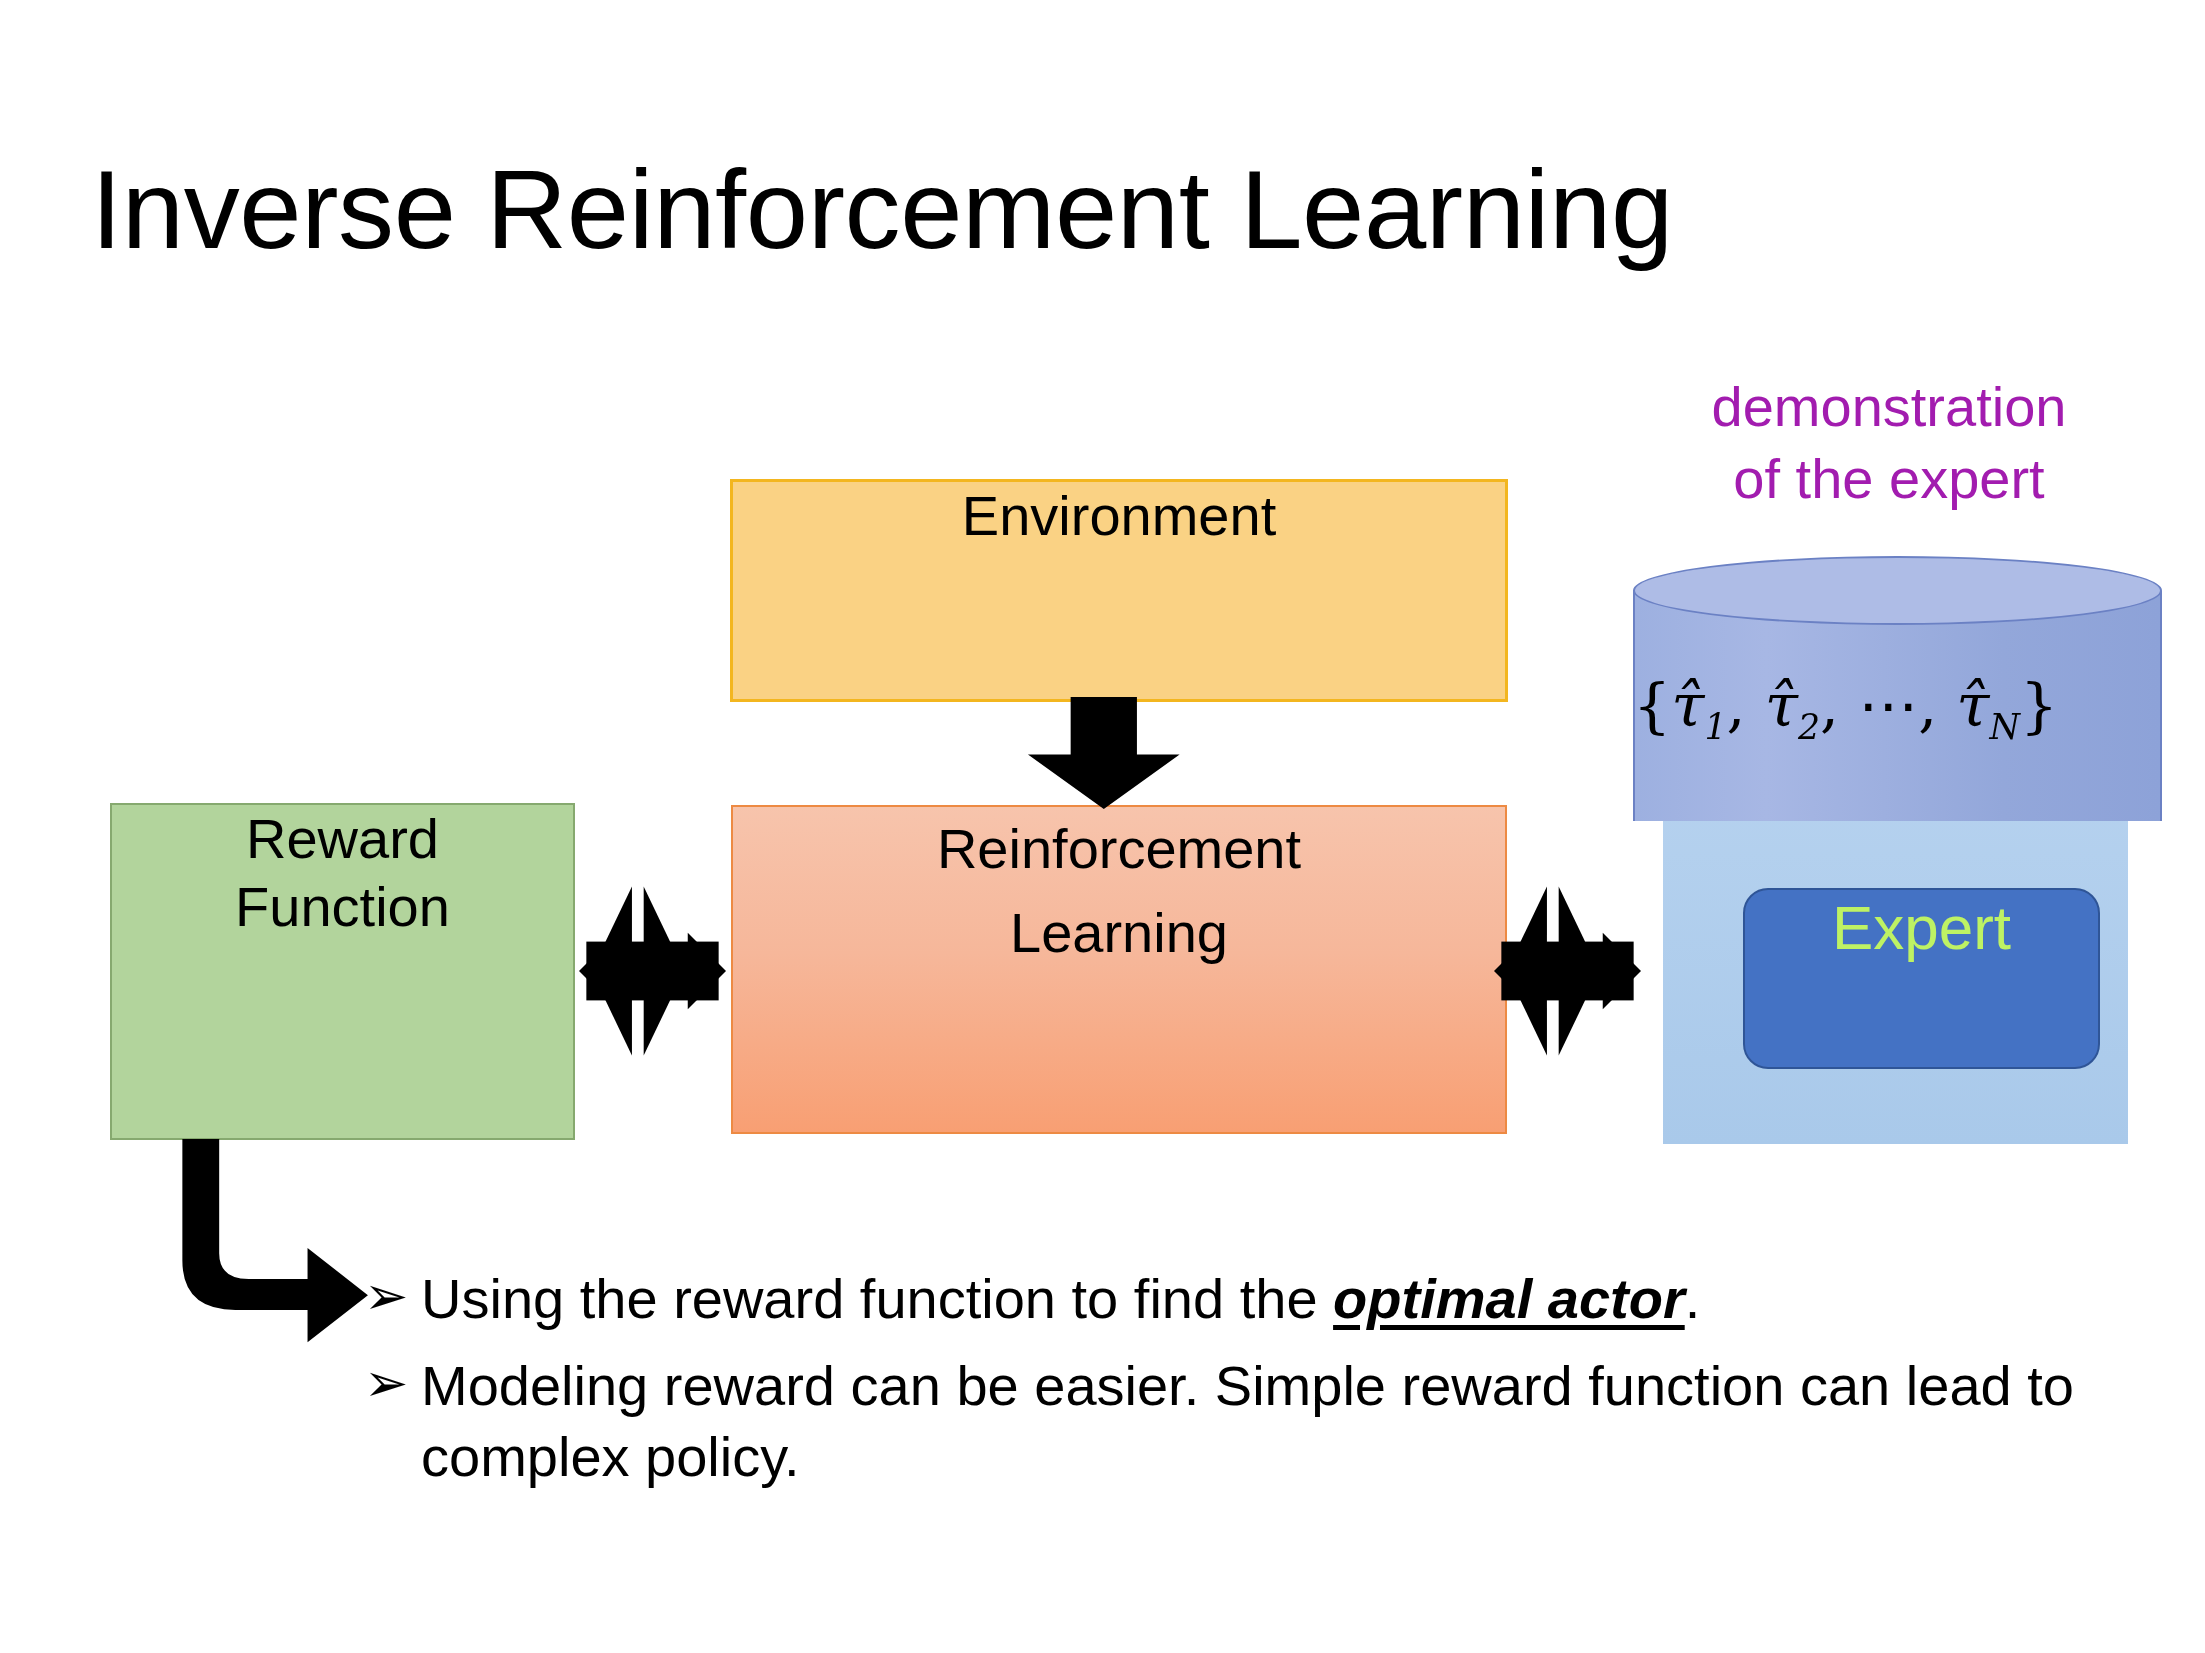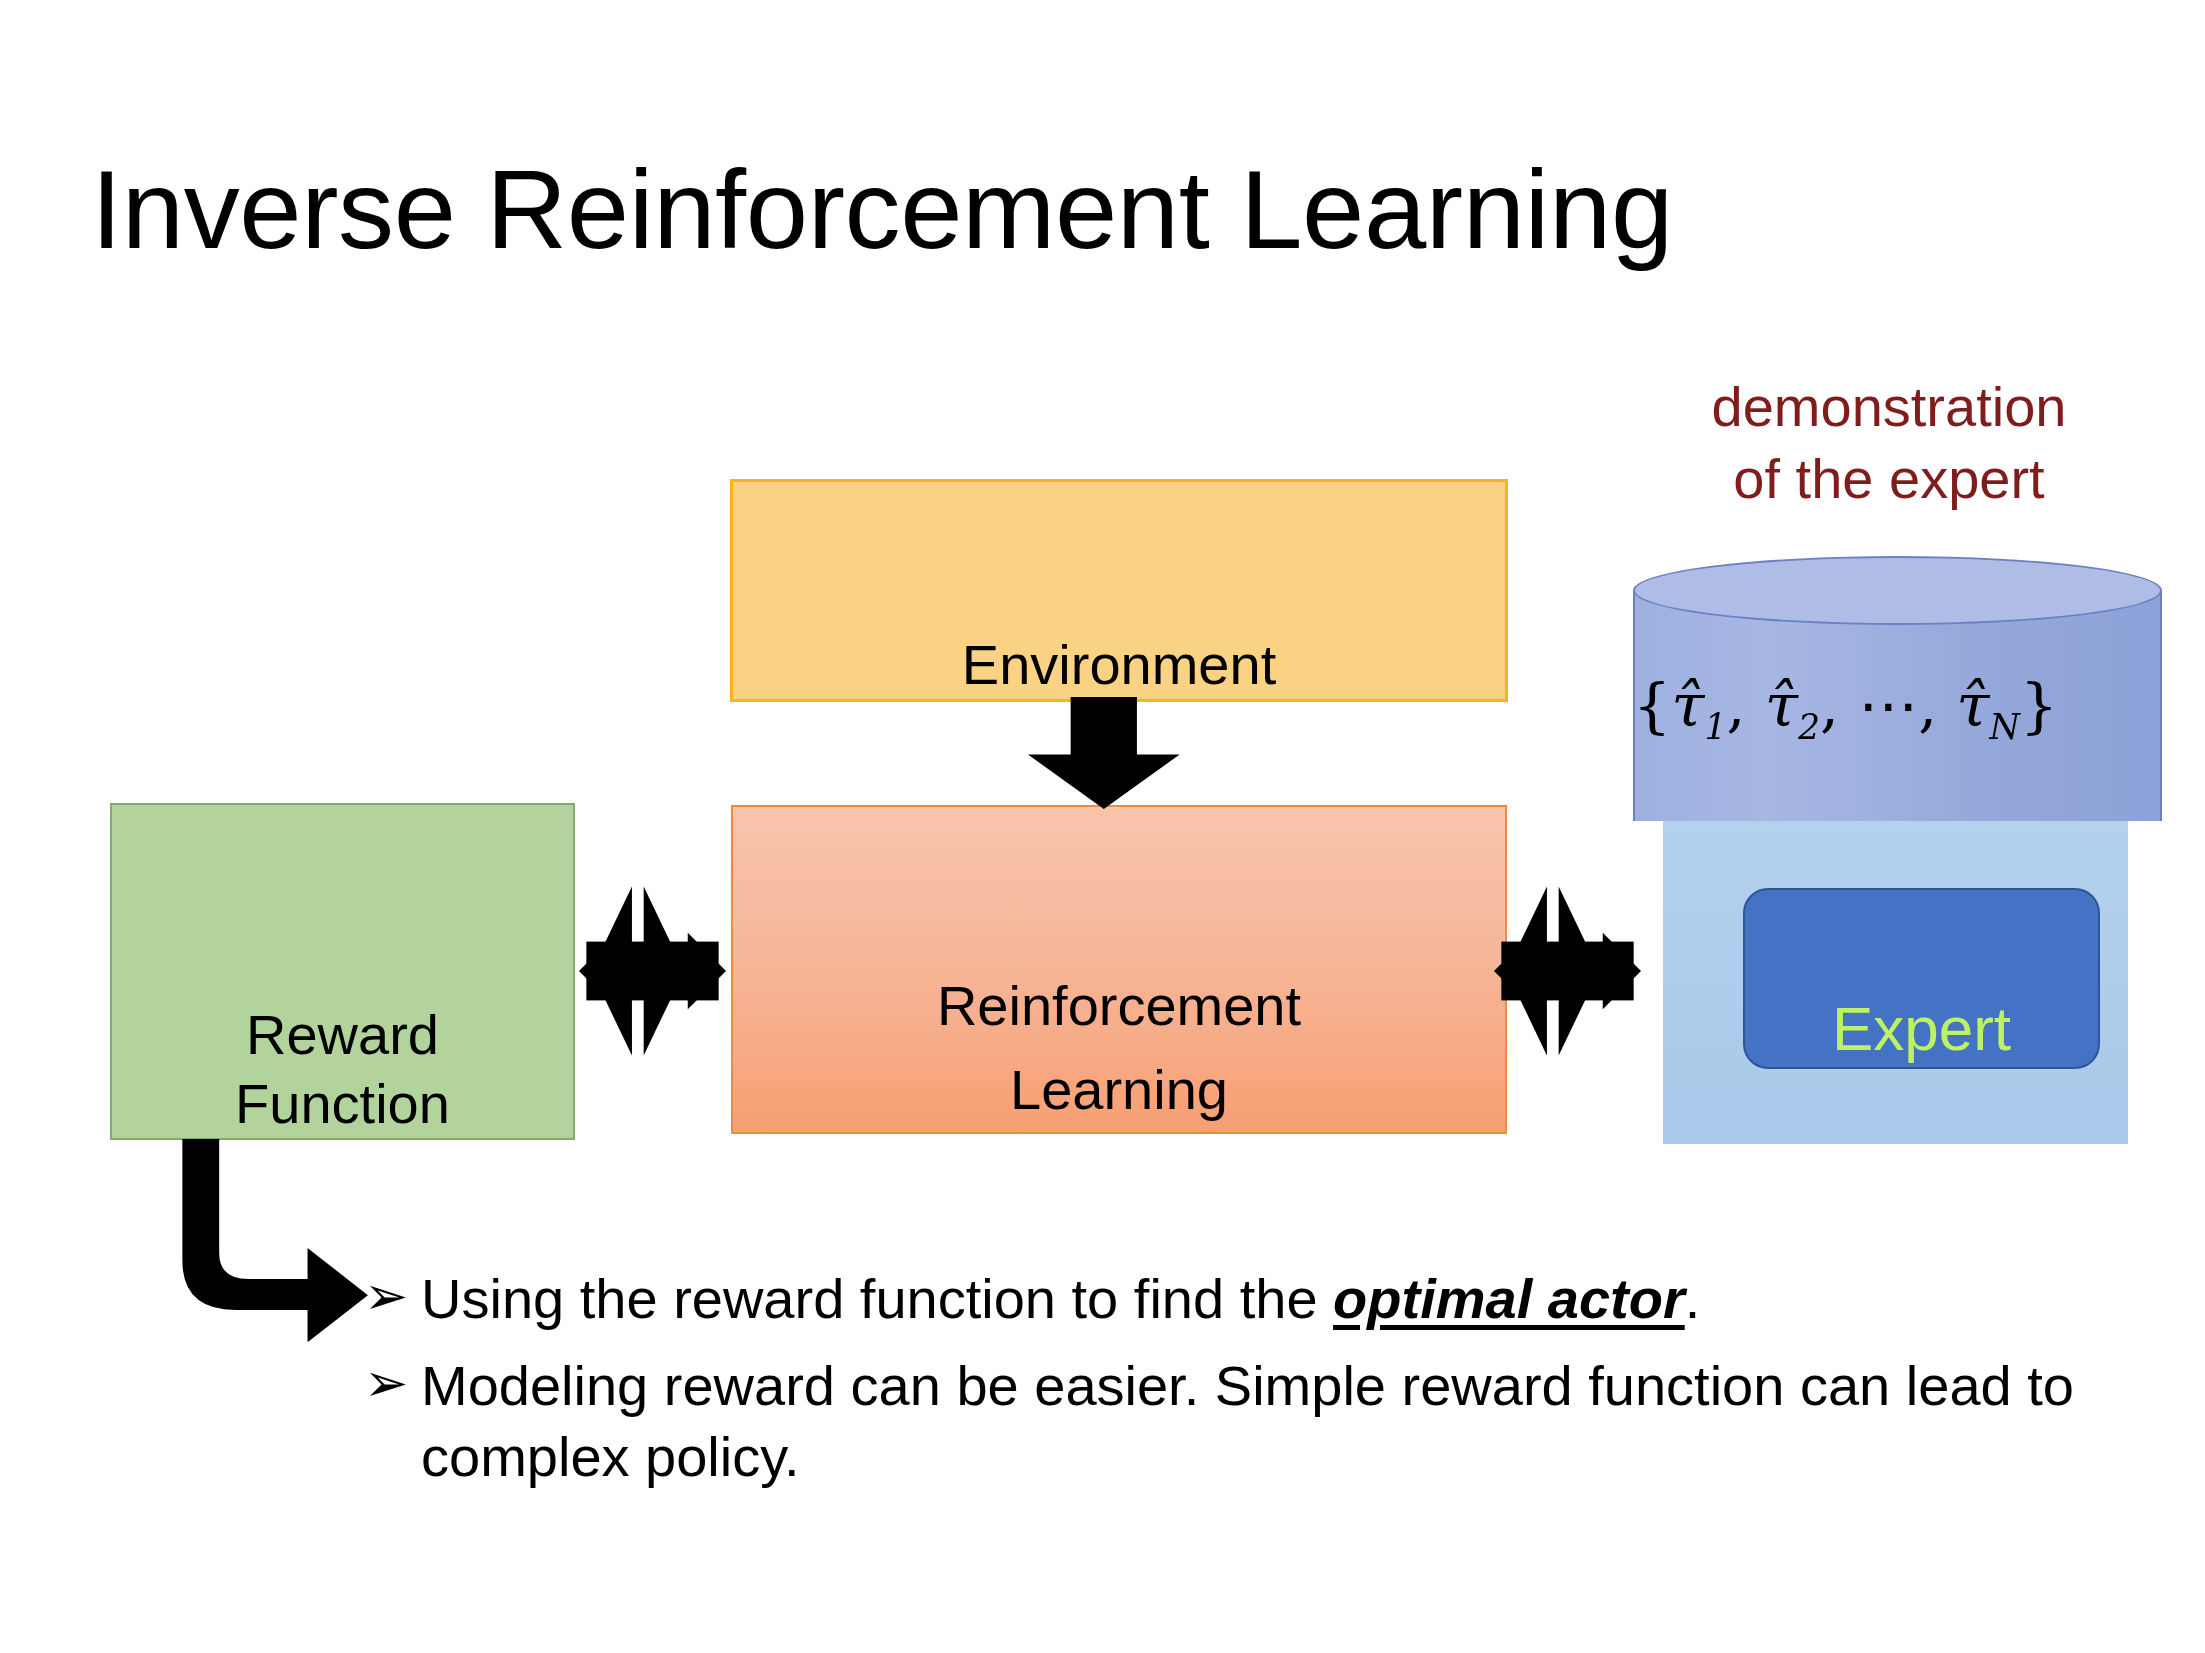--- a/index.html
+++ b/index.html
@@ -33,21 +33,21 @@
     letter-spacing: -0.4px;
     color: #000000;
     white-space: nowrap;
   }
 
   
   .box {
     position: absolute;
     box-sizing: border-box;
     display: flex;
-    align-items: flex-end;
+    align-items: flex-start;
     justify-content: center;
     text-align: center;
   }
   .box-label {
     font-size: 56px;
     line-height: 1.22;
     color: #000000;
     white-space: pre-line;
   }
 
@@ -84,21 +84,21 @@
 
   
   .demo-caption {
     position: absolute;
     left: 1617px;
     top: 371px;
     width: 544px;
     text-align: center;
     font-size: 56px;
     line-height: 1.28;
-    color: #7f1d1d;
+    color: #a21caf;
     white-space: pre-line;
   }
 
   
   #expert-container {
     position: absolute;
     left: 1663px;
     top: 767px;
     width: 465px;
     height: 377px;

